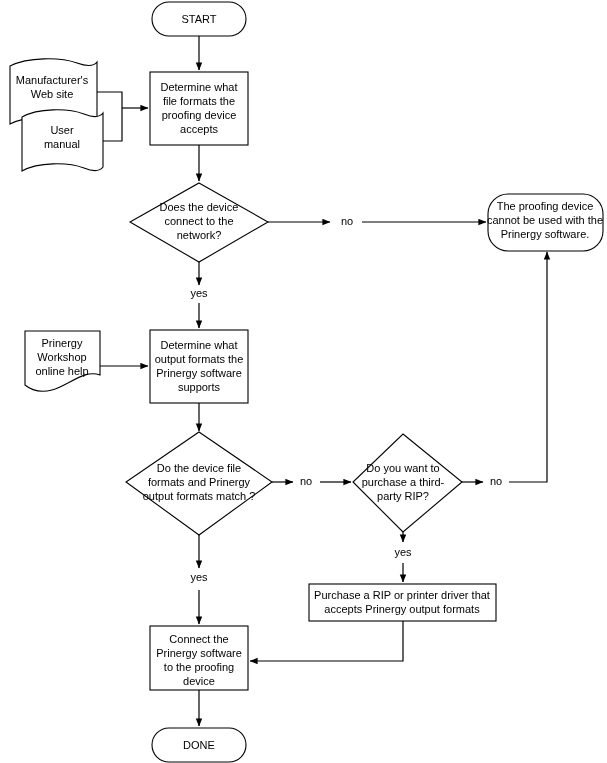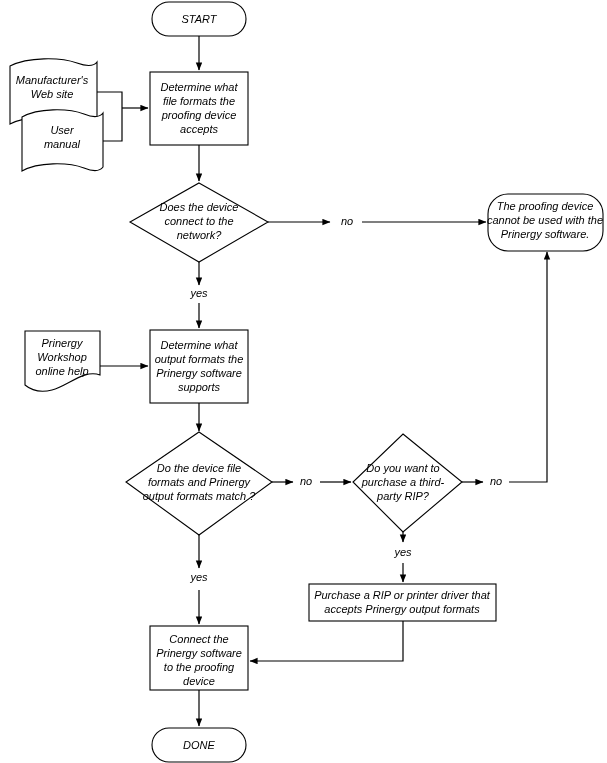--- a/index.html
+++ b/index.html
@@ -10,21 +10,20 @@
   body {
     width: 607px;
     height: 763px;
     font-family: "Liberation Sans", sans-serif;
     overflow: hidden;
   }
   #flowchart-root {
     position: relative;
     width: 550px;
     height: 763px;
-    font-style: italic;
   }
   svg.chart {
     display: block;
     width: 607px;
     height: 763px;
   }
   .shape {
     fill: #ffffff;
     stroke: #000000;
     stroke-width: 1.1;

